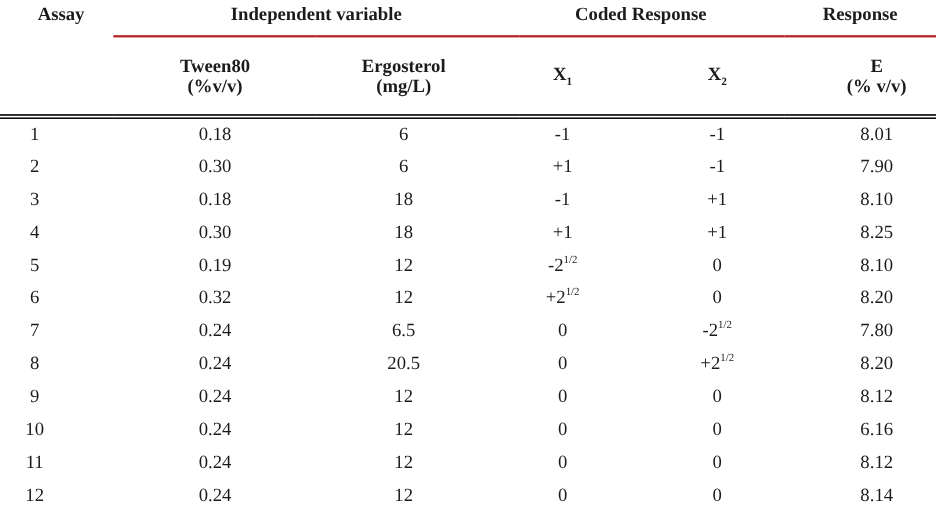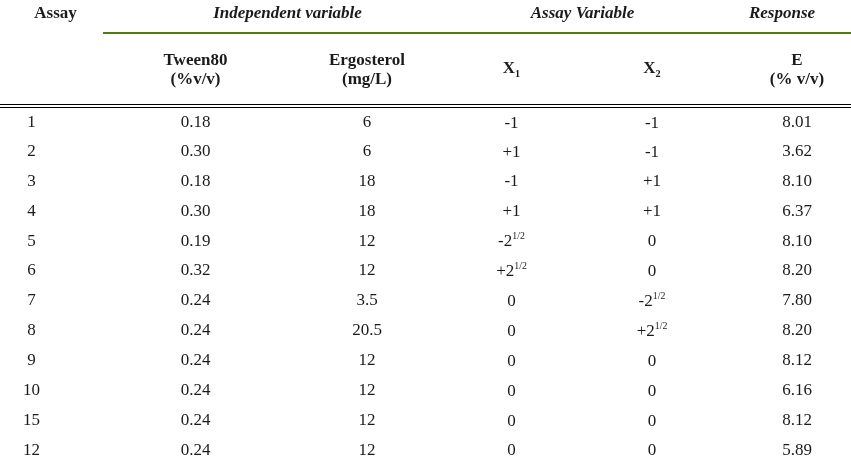--- a/index.html
+++ b/index.html
@@ -20,21 +20,21 @@
   col.c-tween { width: 185px; }
   col.c-ergo  { width: 184px; }
   col.c-x1    { width: 119px; }
   col.c-x2    { width: 122px; }
   col.c-e     { width: 138px; }
 
   thead th { font-weight: bold; font-size: 17px; line-height: 1.12; }
 
   tr.group-row { height: 33px; }
   tr.group-row th { vertical-align: top; padding-top: 3px; text-align: center; }
-  th.group-underline { border-bottom: 2px solid #4d7c0f; font-style: italic; }
+  th.group-underline { border-bottom: 2px solid #b91c1c; }
   th.g-coded { padding-right: 20px; }
   th.g-response { text-align: right; padding-right: 0; }
 
   tr.sub-row { height: 73px; }
   tr.sub-row th { vertical-align: middle; text-align: center; }
 
   th.assay-head {
     vertical-align: middle; text-align: left;
     padding-left: 8px; font-size: 17px;
   }
@@ -67,21 +67,21 @@
         <col class="c-tween">
         <col class="c-ergo">
       <col class="c-x1">
         <col class="c-x2">
         <col class="c-e">
     </colgroup>
     <thead>
       <tr class="group-row">
         <th rowspan="2" class="assay-head hdr-bottom">Assay</th>
         <th colspan="2" class="group-underline">Independent variable</th>
-        <th colspan="2" class="group-underline g-coded">Assay Variable</th>
+        <th colspan="2" class="group-underline g-coded">Coded Response</th>
         <th class="group-underline g-response">Response</th>
       </tr>
       <tr class="sub-row">
         <th class="hdr-bottom">
           <div>Tween80</div>
           <div>(%v/v)</div>
         </th>
         <th class="hdr-bottom col-ergo">
           <div>Ergosterol</div>
           <div>(mg/L)</div>
@@ -104,58 +104,58 @@
         <td class="cell-x1"><span>-1</span><sup class="pw"></sup></td>
         <td><span>-1</span><sup class="pw"></sup></td>
         <td class="cell-e">8.01</td>
       </tr>
       <tr>
         <td class="cell-assay">2</td>
         <td>0.30</td>
         <td class="cell-ergo">6</td>
         <td class="cell-x1"><span>+1</span><sup class="pw"></sup></td>
         <td><span>-1</span><sup class="pw"></sup></td>
-        <td class="cell-e">3.62</td>
+        <td class="cell-e">7.90</td>
       </tr>
       <tr>
         <td class="cell-assay">3</td>
         <td>0.18</td>
         <td class="cell-ergo">18</td>
         <td class="cell-x1"><span>-1</span><sup class="pw"></sup></td>
         <td><span>+1</span><sup class="pw"></sup></td>
         <td class="cell-e">8.10</td>
       </tr>
       <tr>
         <td class="cell-assay">4</td>
         <td>0.30</td>
         <td class="cell-ergo">18</td>
         <td class="cell-x1"><span>+1</span><sup class="pw"></sup></td>
         <td><span>+1</span><sup class="pw"></sup></td>
-        <td class="cell-e">6.37</td>
+        <td class="cell-e">8.25</td>
       </tr>
       <tr>
         <td class="cell-assay">5</td>
         <td>0.19</td>
         <td class="cell-ergo">12</td>
         <td class="cell-x1"><span>-2</span><sup class="pw">1/2</sup></td>
         <td><span>0</span><sup class="pw"></sup></td>
         <td class="cell-e">8.10</td>
       </tr>
       <tr>
         <td class="cell-assay">6</td>
         <td>0.32</td>
         <td class="cell-ergo">12</td>
         <td class="cell-x1"><span>+2</span><sup class="pw">1/2</sup></td>
         <td><span>0</span><sup class="pw"></sup></td>
         <td class="cell-e">8.20</td>
       </tr>
       <tr>
         <td class="cell-assay">7</td>
         <td>0.24</td>
-        <td class="cell-ergo">3.5</td>
+        <td class="cell-ergo">6.5</td>
         <td class="cell-x1"><span>0</span><sup class="pw"></sup></td>
         <td><span>-2</span><sup class="pw">1/2</sup></td>
         <td class="cell-e">7.80</td>
       </tr>
       <tr>
         <td class="cell-assay">8</td>
         <td>0.24</td>
         <td class="cell-ergo">20.5</td>
         <td class="cell-x1"><span>0</span><sup class="pw"></sup></td>
         <td><span>+2</span><sup class="pw">1/2</sup></td>
@@ -171,30 +171,30 @@
       </tr>
       <tr>
         <td class="cell-assay">10</td>
         <td>0.24</td>
         <td class="cell-ergo">12</td>
         <td class="cell-x1"><span>0</span><sup class="pw"></sup></td>
         <td><span>0</span><sup class="pw"></sup></td>
         <td class="cell-e">6.16</td>
       </tr>
       <tr>
-        <td class="cell-assay">15</td>
+        <td class="cell-assay">11</td>
         <td>0.24</td>
         <td class="cell-ergo">12</td>
         <td class="cell-x1"><span>0</span><sup class="pw"></sup></td>
         <td><span>0</span><sup class="pw"></sup></td>
         <td class="cell-e">8.12</td>
       </tr>
       <tr>
         <td class="cell-assay">12</td>
         <td>0.24</td>
         <td class="cell-ergo">12</td>
         <td class="cell-x1"><span>0</span><sup class="pw"></sup></td>
         <td><span>0</span><sup class="pw"></sup></td>
-        <td class="cell-e">5.89</td>
+        <td class="cell-e">8.14</td>
       </tr>
     </tbody>
   </table>
 </div>
 
 </body></html>

